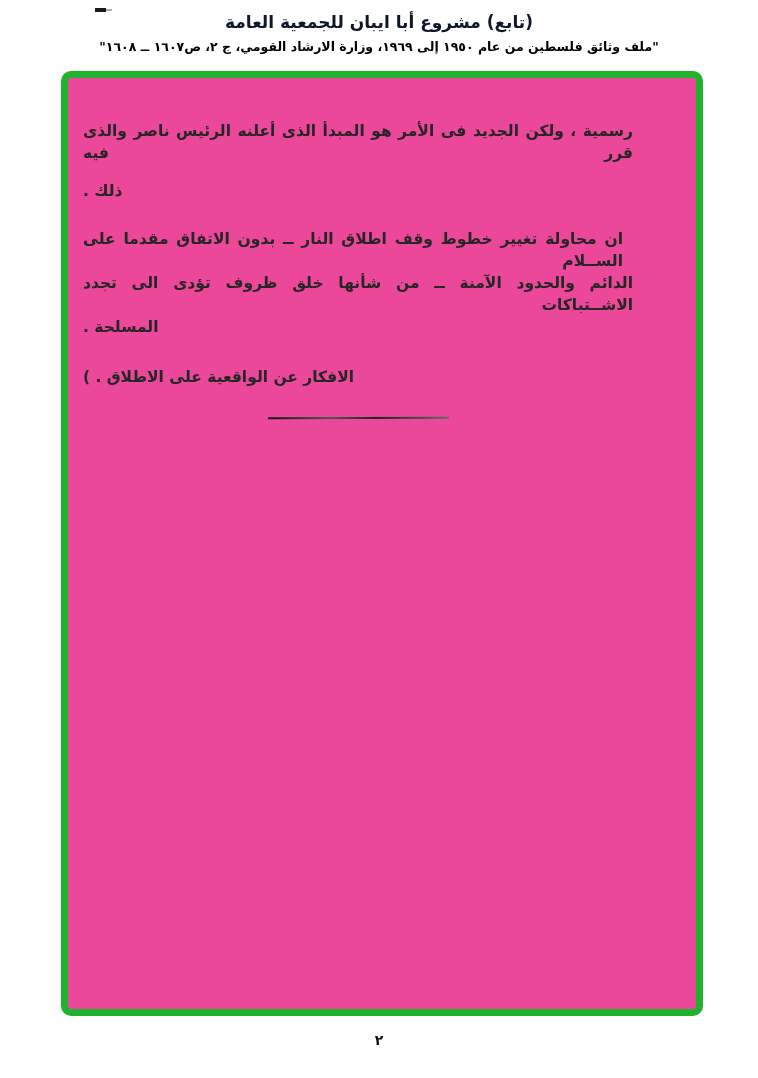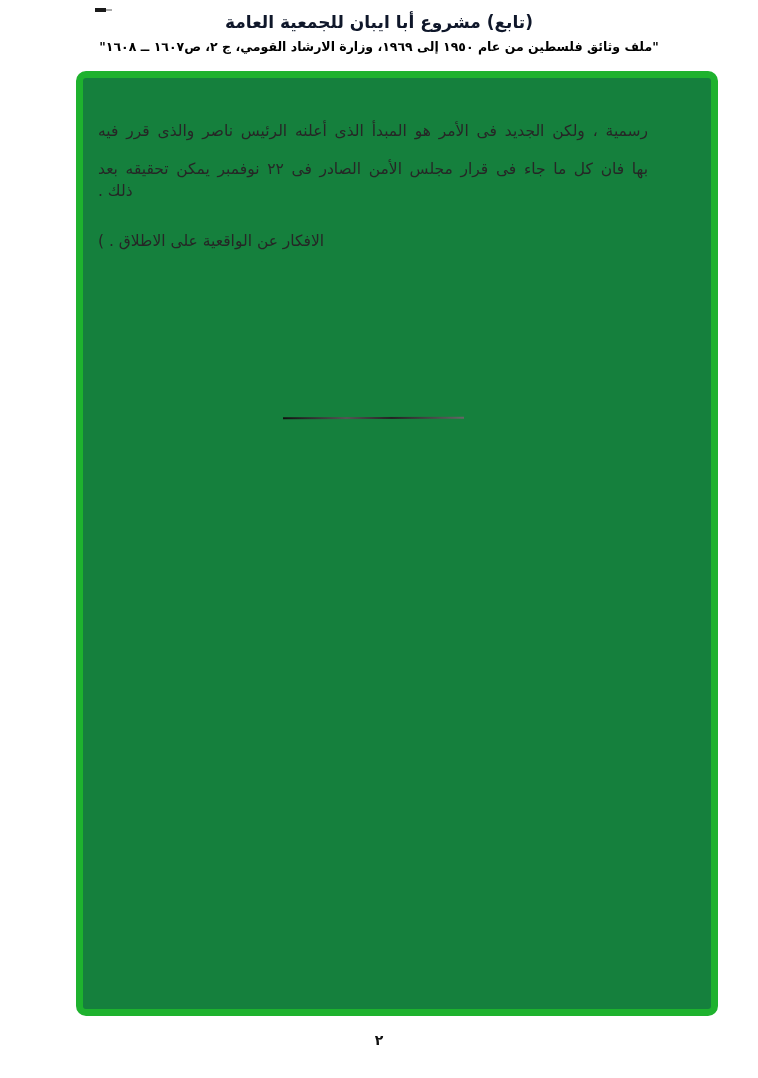--- a/index.html
+++ b/index.html
@@ -16,22 +16,22 @@
   .header{
     position:absolute;left:0;top:10px;width:758px;text-align:center;direction:rtl;
   }
   .header-title{
     font-size:17px;font-weight:bold;color:#0f172a;letter-spacing:.2px;line-height:24px;
   }
   .header-source{
     margin-top:5px;font-size:12.5px;font-weight:bold;color:#000;line-height:16px;
   }
   .green-box{
-    position:absolute;left:76px;top:71px;width:642px;height:945px;
-    box-sizing:border-box;border:7px solid #1eb22e;border-radius:10px;background:#15803d;
+    position:absolute;left:61px;top:71px;width:642px;height:945px;
+    box-sizing:border-box;border:7px solid #1eb22e;border-radius:10px;background:#ec4899;font-weight:bold;
   }
   .text-block{
     position:absolute;left:15px;right:63px;top:42px;direction:rtl;
     font-size:15.5px;line-height:22px;color:#262626;
   }
   .para{margin:0;}
   .para.p2{margin-top:16px;}
   .para.p3{margin-top:26px;}
   .para.p4{margin-top:28px;}
   .line{direction:rtl;white-space:nowrap;}
@@ -62,24 +62,28 @@
 </div>
 
 <div class="green-box" style="border-color: rgb(30, 178, 46);">
   <div class="text-block">
 
     <div class="para p1">
       <div class="line l-full">رسمية ، ولكن الجديد فى الأمر هو المبدأ الذى أعلنه الرئيس ناصر والذى قرر فيه</div>
     </div>
 
     <div class="para p2">
-      <div class="line l-full">بها فان كل ما جاء فى قرار مجلس الأمن الصادر فى ٢٢ نوفمبر يمكن تحقيقه بعد</div>
       <div class="line l-left">ذلك .</div>
     </div>
 
+    <div class="para p3">
+      <div class="line l-full ind10">ان محاولة تغيير خطوط وقف اطلاق النار ــ بدون الاتفاق مقدما على الســلام</div>
+      <div class="line l-full">الدائم والحدود الآمنة ــ من شأنها خلق ظروف تؤدى الى تجدد الاشــتباكات</div>
+      <div class="line l-left">المسلحة .</div>
+    </div>
 
     <div class="para p4">
       <div class="line l-left">الافكار عن الواقعية على الاطلاق . )</div>
     </div>
 
   </div>
 
   <div class="divider"></div>
 </div>
 

